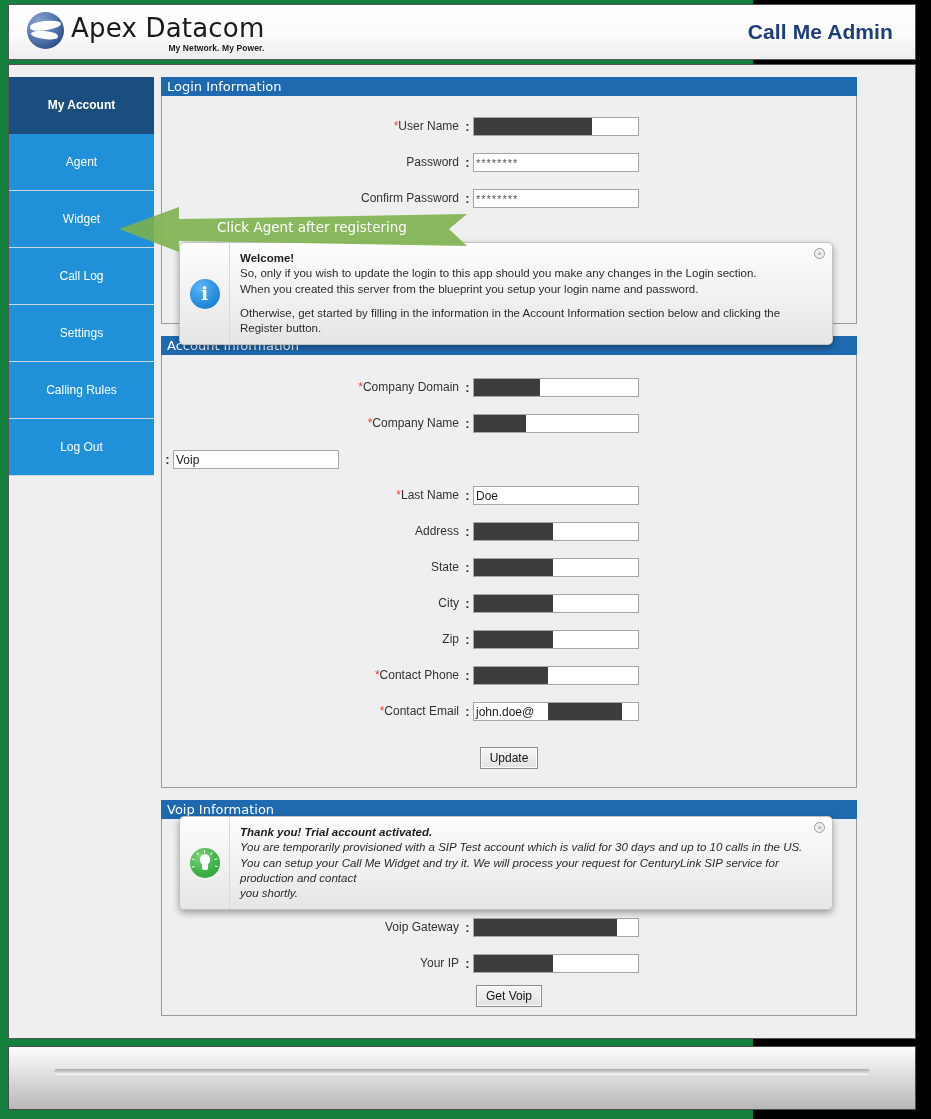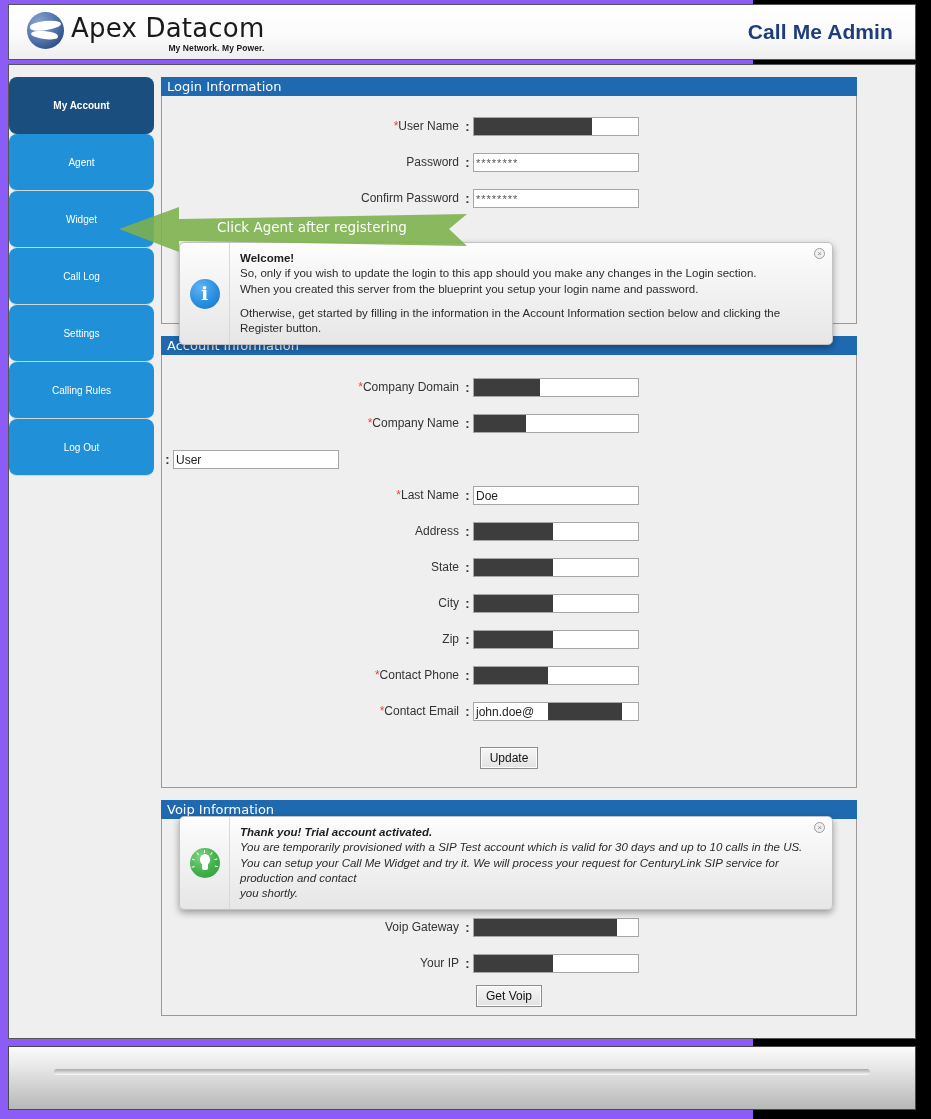--- a/index.html
+++ b/index.html
@@ -7,21 +7,21 @@
   html, body {
     margin: 0; padding: 0;
     width: 931px; height: 1119px;
     background: #000;
     font-family: "Liberation Sans", sans-serif;
     overflow: hidden;
   }
   .screen {
     position: relative;
     width: 753px; height: 1119px;
-    background: #8b5cf6;
+    background: #15803d;
   }
 
   
   .topbar {
     position: absolute; left: 8px; top: 4px;
     width: 908px; height: 56px;
     background: linear-gradient(to bottom, #ffffff 0%, #fbfbfb 55%, #eeeeee 100%);
     border: 1px solid #555;
     display: flex; align-items: center;
     padding: 0 22px 0 18px;
@@ -72,26 +72,25 @@
   }
 
   
   .sidebar {
     position: absolute; left: 0px; top: 12px;
     width: 145px;
   }
   .nav-item {
     height: 57px;
     display: flex; align-items: center; justify-content: center;
-    color: #ffffff; font-size: 10px;
+    color: #ffffff; font-size: 12px;
     background: #2091D8;
     border-bottom: 1px solid #cfd7db;
     cursor: pointer;
     user-select: none;
-    border-radius: 8px;
   }
   .nav-item.active {
     background: #1A4E7E;
     font-weight: bold;
     border-bottom: 1px solid #1A4E7E;
   }
 
   
   .content {
     position: absolute; left: 152px; top: 12px;
@@ -350,21 +349,21 @@
               </div>
               <div class="row">
                 <div class="lbl"><span class="star">*</span><span>Company Name</span></div>
                 <div class="colon">:</div>
                 <div class="fld">
                   <div class="redact" style="width: 32%;"></div>
                 </div>
               </div>
               <div class="row">
                 <div class="colon">:</div>
-                <div class="fld"><span class="txt">User</span></div>
+                <div class="fld"><span class="txt">Voip</span></div>
               </div>
               <div class="row">
                 <div class="lbl"><span class="star">*</span><span>Last Name</span></div>
                 <div class="colon">:</div>
                 <div class="fld"><span class="txt">Doe</span></div>
               </div>
               <div class="row">
                 <div class="lbl"><span>Address</span></div>
                 <div class="colon">:</div>
                 <div class="fld">

